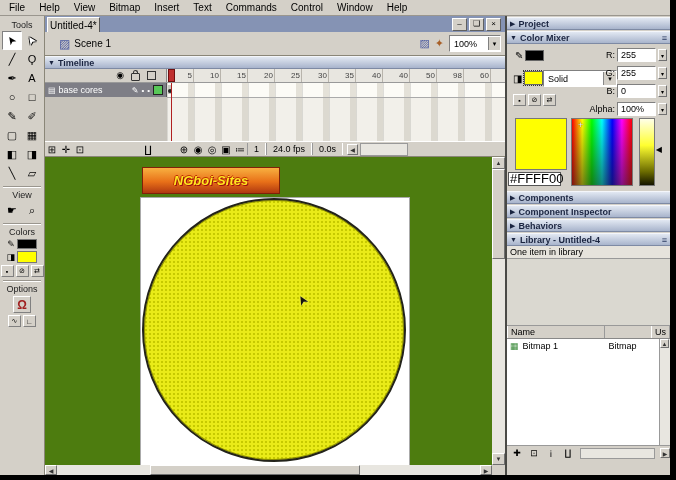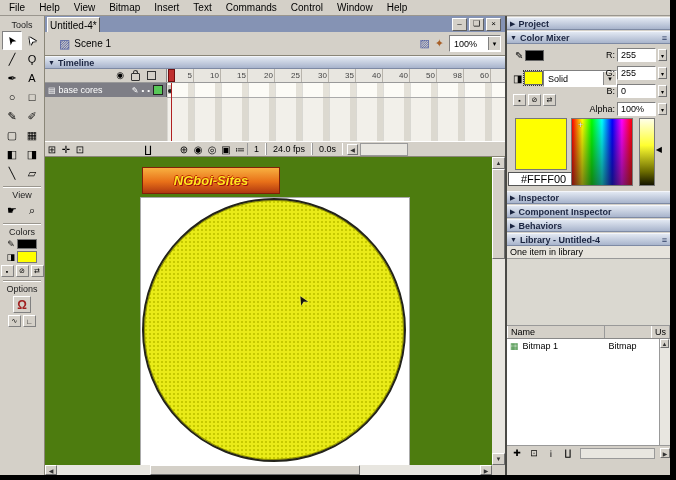--- a/index.html
+++ b/index.html
@@ -132,21 +132,21 @@
   .cm-spin{width:9px;height:12px;background:#d4d0c8;border:1px solid;border-color:#fff #707070 #707070 #fff;
             font-size:6px;display:flex;align-items:center;justify-content:center;box-sizing:border-box;}
   .cm-lbl{width:30px;text-align:right;font-size:9px;}
   .solidbox{position:absolute;left:36px;top:26px;width:72px;height:15px;background:#fff;border:1px solid;
             border-color:#808080 #fff #fff #808080;display:flex;align-items:center;}
   .solidbox .val{flex:1;padding-left:4px;font-size:9px;}
   .solidbox .dd{width:12px;height:13px;background:#d4d0c8;border-left:1px solid #888;font-size:7px;
             display:flex;align-items:center;justify-content:center;}
   .preview{position:absolute;left:8px;top:74px;width:50px;height:50px;border:1px solid #777;}
   .hexbox{position:absolute;left:1px;top:128px;width:50px;height:12px;background:#fff;border:1px solid #555;
-          font-size:11px;line-height:12px;padding-left:12px;}
+          font-size:13px;line-height:12px;padding-left:1px;}
   .spectrum{position:absolute;left:64px;top:74px;width:60px;height:66px;border:1px solid #777;
      background:linear-gradient(to bottom,rgba(40,40,40,0) 0%,rgba(30,30,30,0.55) 100%),
        linear-gradient(to right,#f00 0%,#ff0 17%,#0f0 33%,#0ff 50%,#00f 67%,#f0f 83%,#f00 100%);}
   .crossh{position:absolute;left:6px;top:1px;color:#fff;font-size:9px;text-shadow:0 0 1px #000;}
   .vslider{position:absolute;left:132px;top:74px;width:14px;height:66px;border:1px solid #777;
      background:linear-gradient(to bottom,#ffffe8 0%,#ffff30 40%,#6a6a00 80%,#151500 100%);}
   .vmark{position:absolute;right:-8px;top:26px;font-size:8px;color:#000;}
 
   .libstatus{height:13px;background:#e6e3dc;border-bottom:1px solid #999;font-size:9px;
              display:flex;align-items:center;padding-left:3px;box-sizing:border-box;}
@@ -432,21 +432,21 @@
       <div class="spectrum">
         <span class="crossh">+</span>
       </div>
       <div class="vslider">
         <span class="vmark">◀</span>
       </div>
     </div>
 
     <div class="panelhdr">
       <span class="tri">▶</span>
-      <b>Inspector</b>
+      <b>Components</b>
     </div>
     <div class="panelhdr">
       <span class="tri">▶</span>
       <b>Component Inspector</b>
     </div>
     <div class="panelhdr">
       <span class="tri">▶</span>
       <b>Behaviors</b>
     </div>
     <div class="panelhdr">

